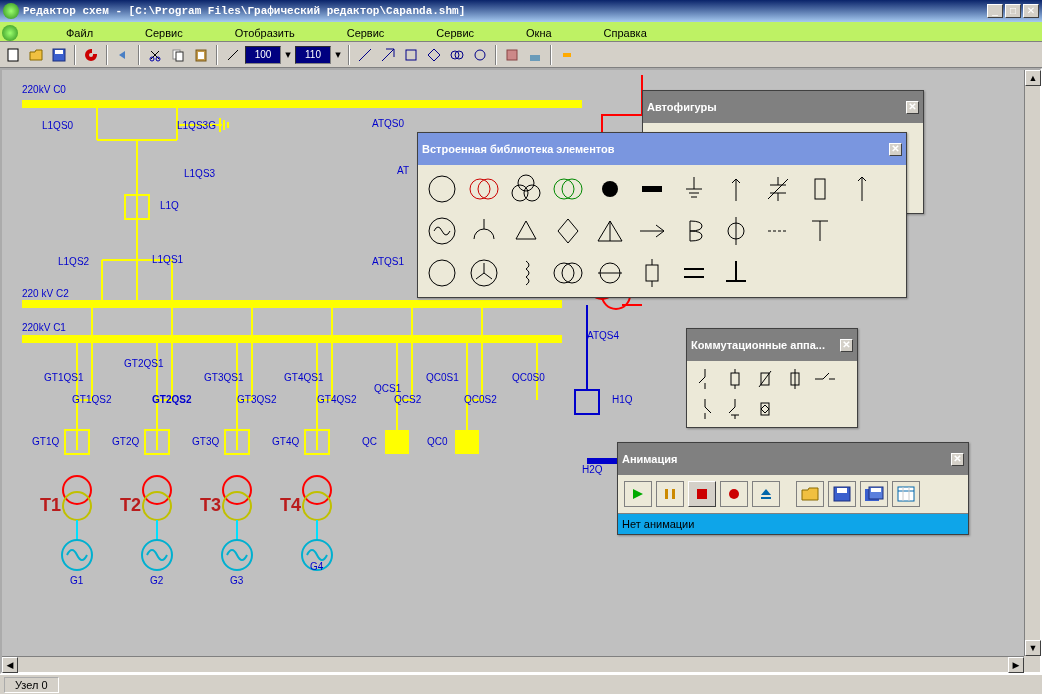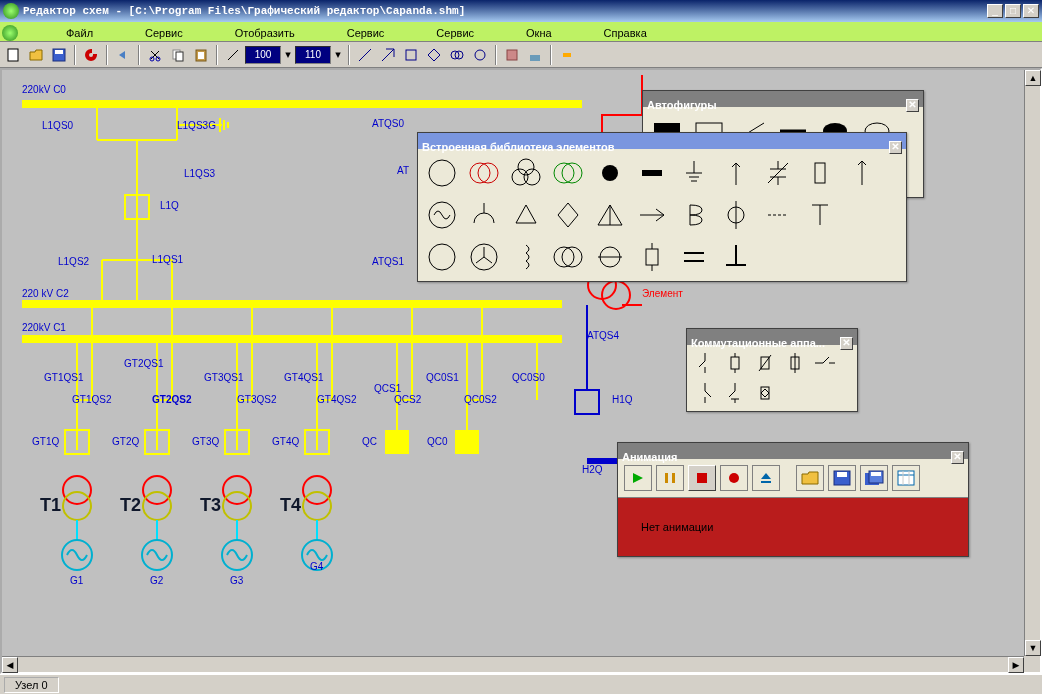--- a/index.html
+++ b/index.html
@@ -120,33 +120,33 @@
     border-top:1px solid #fff;
     padding:0 4px;
   }
   .status-cell{
     border:1px inset #fff;height:16px;padding:0 10px;
     display:flex;align-items:center;margin-right:2px;
   }
 
   
   .lbl { position:absolute; color:#0000cc; font-size:10px; font-family: Arial; }
-  .lbl.big { color:#0f172a; font-size:18px; font-weight:bold; }
+  .lbl.big { color:#b91c1c; font-size:18px; font-weight:bold; }
 
   
   .palette {
     position:absolute;
     background:#d4d0c8;
     border:1px solid #404040;
     box-shadow:1px 1px 2px rgba(0,0,0,.3);
   }
   .palette-title{
     background:#7a96df;
     color:#fff;font-weight:bold;
-    height:16px;display:flex;
+    height:32px;display:flex;align-items:center;
     padding:8px 4px;font-size:11px;
   }
   .palette-title.gray { background:#808080; }
   .palette-close{
     margin-left:auto;width:13px;height:13px;
     background:#d4d0c8;border:1px solid #fff;
     border-right-color:#404040;border-bottom-color:#404040;
     text-align:center;line-height:10px;font-size:10px;
   }
   .palette-body{
@@ -803,21 +803,21 @@
           </div>
         <div class="anim-btn">
             <svg width="18" height="16">
               <rect x="1" y="1" width="16" height="14" fill="#fff" stroke="#06a"></rect>
               <line x1="1" y1="5" x2="17" y2="5" stroke="#06a"></line>
               <line x1="6" y1="1" x2="6" y2="15" stroke="#ccc"></line>
               <line x1="12" y1="1" x2="12" y2="15" stroke="#ccc"></line>
             </svg>
           </div>
       </div>
-      <div style="border-top:1px solid #808080;background:#b91c1c;padding:23px">
+      <div style="border-top:1px solid #808080;background:#0ea5e9;padding:4px">
         <div>Нет анимации</div>
       </div>
     </div>
 
   </div>
   <div class="scrollbar-v">
     <div class="sb-btn" style="top:0">▲</div>
     <div class="sb-btn" style="bottom:0">▼</div>
   </div>
   <div class="scrollbar-h">

